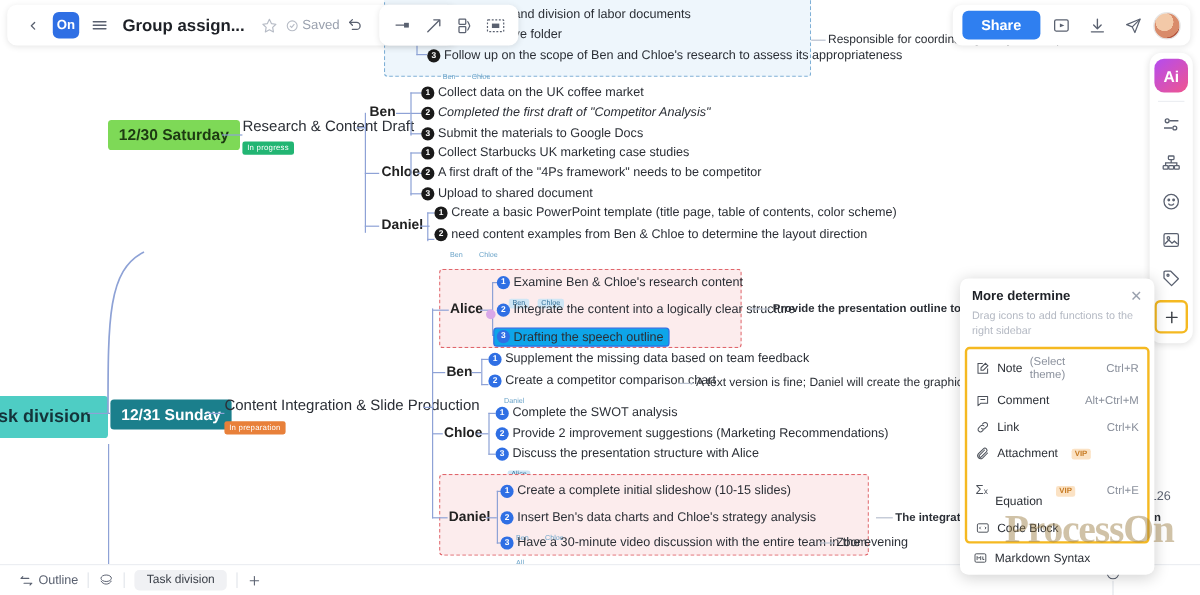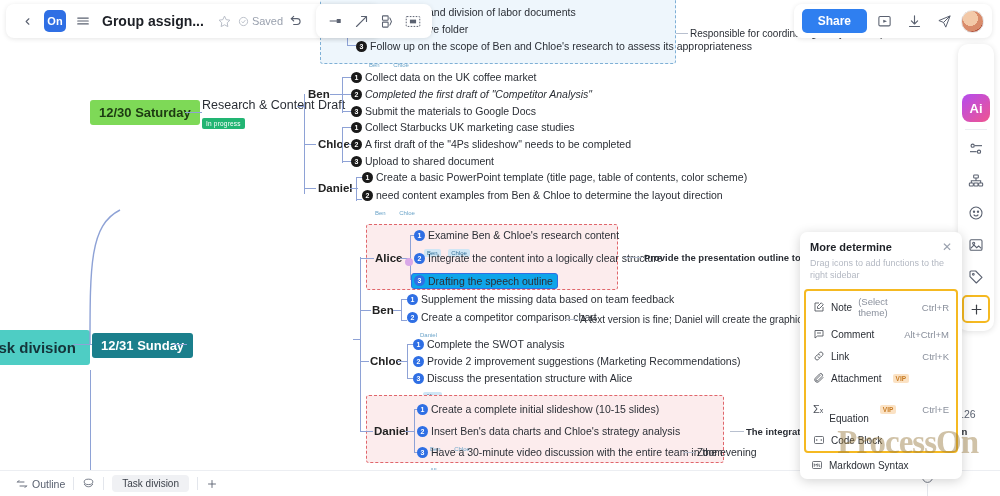--- a/index.html
+++ b/index.html
@@ -129,21 +129,21 @@
   .rsidebar{
     position:absolute; right:6px; top:44px; width:36px;
     background:#fff;border-radius:10px; box-shadow:0 1px 6px rgba(0,0,0,.12);
     display:flex;flex-direction:column;align-items:center;padding:5px 0 6px;
     z-index:35;
   }
   .ai-btn{
     width:28px;height:28px;border-radius:8px;
     background:linear-gradient(140deg,#b44cf0,#f0558f);
     color:#fff;font-weight:700;font-size:13px;
-    display:flex;align-items:center;justify-content:center; margin-bottom:4px;margin-top:45px;
+    display:flex;align-items:center;justify-content:center; margin-bottom:4px;
   }
   .rs-sep{ width:22px;height:1px;background:#eceef2;margin:3px 0; }
   .rs-ic{
     width:28px;height:28px;display:flex;align-items:center;justify-content:center;
     color:#5a6170;cursor:pointer;border-radius:5px;margin:2px 0;
   }
   .rs-ic.highlight{ border:2px solid #f5b921; }
 
   
   .popup{
@@ -266,21 +266,21 @@
     <div class="ln ln-v" style="left:342px;top:127px;height:36px;"></div>
     <div class="ln ln-h" style="left:342px;top:127px;width:9px;"></div>
     <div class="ln ln-h" style="left:342px;top:161px;width:9px;"></div>
 
     <div class="node task" style="left:351px;top:121px;">
       <span class="num dark">1</span>
       <span>Collect Starbucks UK marketing case studies</span>
     </div>
     <div class="node task" style="left:351px;top:138px;">
       <span class="num dark">2</span>
-      <span>A first draft of the "4Ps slideshow" needs to be completed</span>
+      <span>A first draft of the "4Ps framework" needs to be competitor</span>
     </div>
     <div class="node task" style="left:351px;top:155px;">
       <span class="num dark">3</span>
       <span>Upload to shared document</span>
     </div>
 
     <div class="node person" style="left:318px;top:182px;">Daniel</div>
     <div class="ln ln-h" style="left:304px;top:188px;width:12px;"></div>
     <div class="ln ln-h" style="left:350px;top:188px;width:8px;"></div>
     <div class="ln ln-v" style="left:356px;top:177px;height:24px;"></div>
@@ -297,20 +297,24 @@
     </div>
     <div class="node" style="left:372px;top:201px;">
       <span class="tag tag-plain">Ben</span>
       <span class="tag tag-plain">Chloe</span>
     </div>
 
     <div class="node date-pill date-teal" style="left:92px;top:333px;">12/31 Sunday</div>
     <div class="ln ln-h" style="left:73px;top:344px;width:19px;"></div>
     <div class="ln ln-h" style="left:173px;top:344px;width:14px;"></div>
 
+    <div class="node" style="left:187px;top:331px;">
+      <div class="branch-title">Content Integration &amp; Slide Production</div>
+      <div class="badge badge-orange">In preparation</div>
+    </div>
 
     <div class="ln ln-v" style="left:360px;top:257px;height:175px;"></div>
     <div class="ln ln-h" style="left:353px;top:339px;width:8px;"></div>
 
     <div class="dash-red" style="left:366px;top:224px;width:252px;height:66px;"></div>
 
     <div class="node person" style="left:375px;top:252px;">Alice</div>
     <div class="ln ln-h" style="left:360px;top:258px;width:14px;"></div>
     <div class="ln ln-h" style="left:400px;top:258px;width:10px;"></div>
     <div class="ln ln-v" style="left:410px;top:235px;height:45px;"></div>

